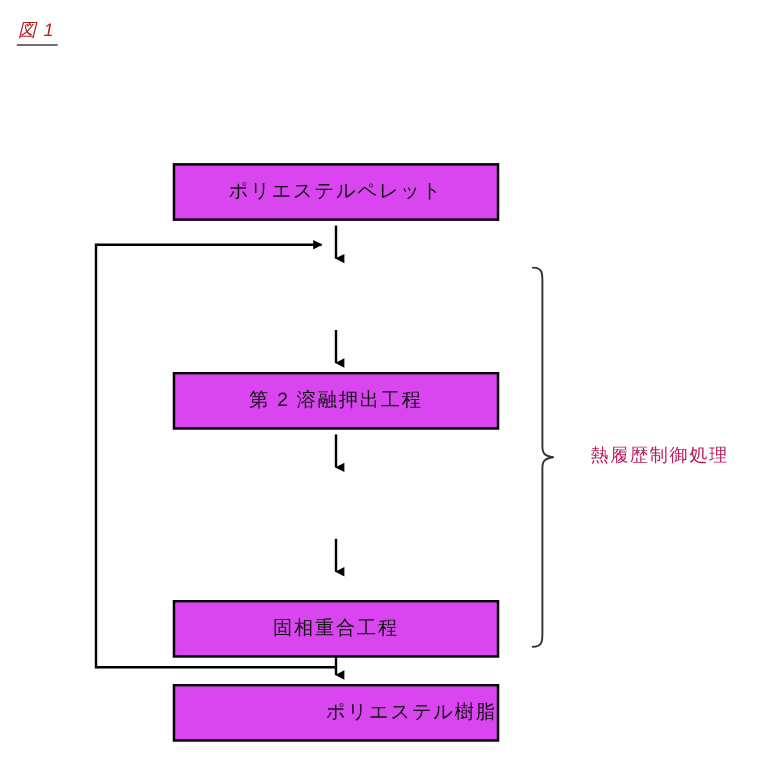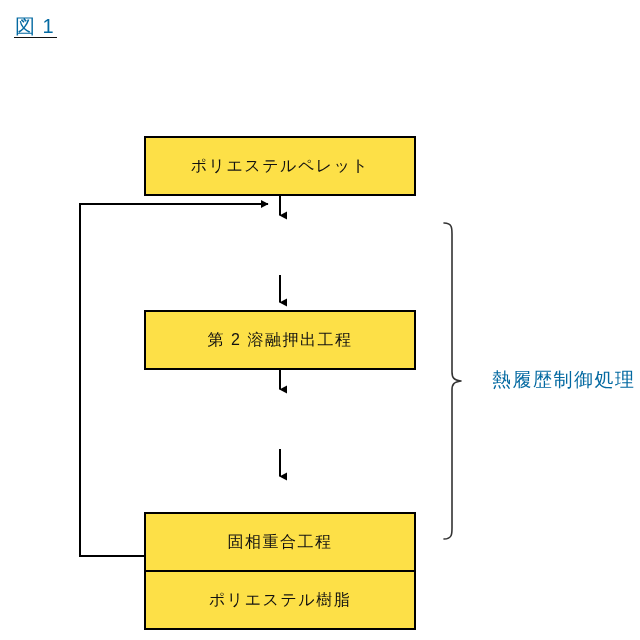--- a/index.html
+++ b/index.html
@@ -21,75 +21,76 @@
     left: 0; top: 0;
     width: 640px;
     height: 640px;
   }
 
   
   .fig-caption {
     position: absolute;
     left: 14px;
     top: 16px;
-    font-size: 20px;
+    font-size: 15px;
     line-height: 20px;
     letter-spacing: 1px;
-    color: #0369a1;
+    color: #b91c1c;
     border-bottom: 1px solid #111;
     padding: 0 2px 1px 1px;
     white-space: nowrap;
+    font-style: italic;
   }
 
   
   .flow-box {
     position: absolute;
     left: 144px;
     width: 272px;
-    height: 60px;
+    height: 48px;
     box-sizing: border-box;
     border: 2px solid #000000;
-    background: #fde047;
+    background: #d946ef;
     display: flex;
     align-items: center;
     justify-content: center;
   }
   .flow-box .box-label {
     font-size: 16px;
     line-height: 20px;
     letter-spacing: 1.5px;
     color: #111;
     white-space: nowrap;
   }
 
   #box-pellet    { top: 136px; }
   #box-melt1     { top: 223px; }
   #box-melt2     { top: 310px; }
   #box-cryst     { top: 397px; }
-  #box-solid     { top: 512px; justify-content: center; }
-  #box-resin     { top: 570px; }
+  #box-solid     { top: 500px; justify-content: center; }
+  #box-resin     { top: 570px; justify-content: flex-end; }
 
   
   #connectors {
     position: absolute;
     left: 0; top: 0;
     width: 640px;
     height: 640px;
     pointer-events: none;
   }
 
   
   .brace-label {
     position: absolute;
     left: 492px;
     top: 369px;
-    font-size: 19px;
+    font-size: 15px;
     line-height: 22px;
     letter-spacing: 1.5px;
-    color: #0369a1;
+    color: #be185d;
     white-space: nowrap;
   }
 </style>
 </head>
 <body>
 
 <div id="figure-root">
 
   <div class="fig-caption">図 1</div>
 

